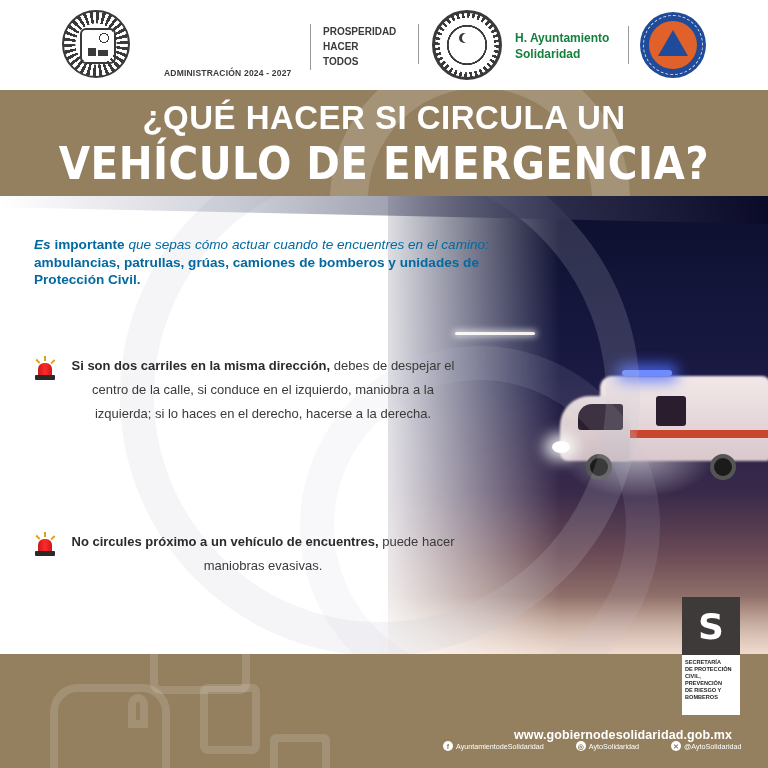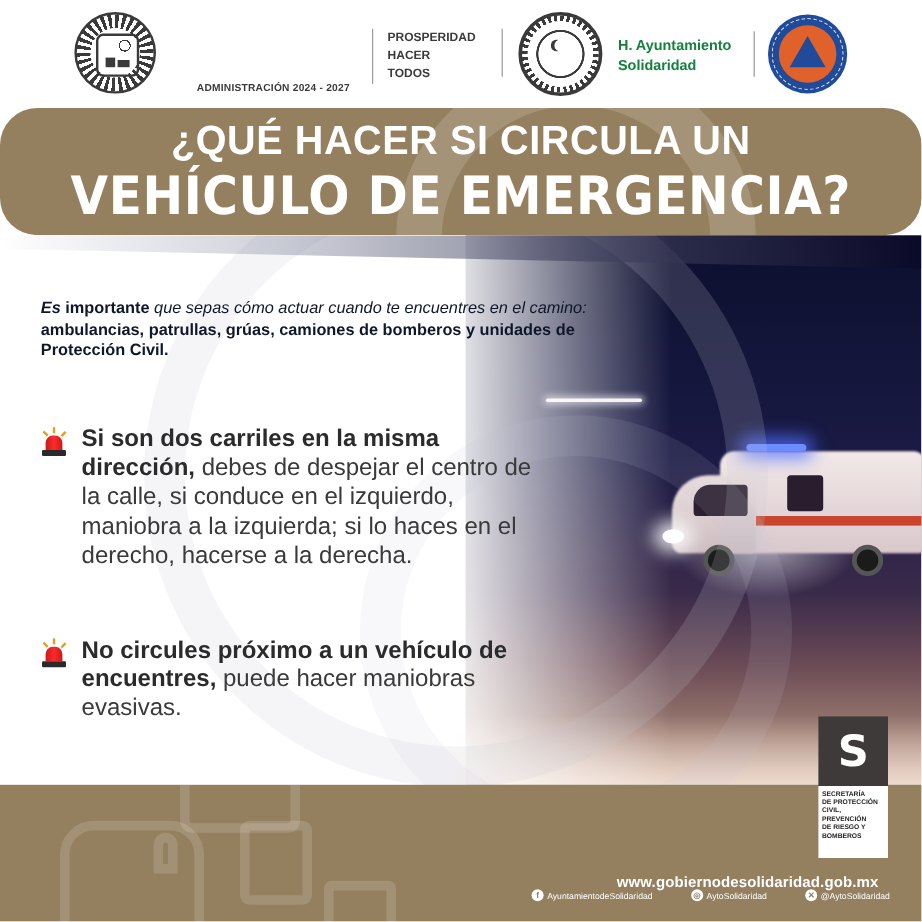--- a/index.html
+++ b/index.html
@@ -29,21 +29,21 @@
       box-shadow: 3px 0 0 0 #3a3a3a inset; }
   .ayto-text { position:absolute; left:515px; top:30px; font-size:12px; font-weight:700; color:#15803d; line-height:16px; }
   .pc-badge { position:absolute; left:640px; top:12px; width:66px; height:66px; border-radius:50%;
       background:#1f4b9a; display:flex; align-items:center; justify-content:center; }
   .pc-badge .inner { width:48px; height:48px; border-radius:50%; background:#e0622a; position:relative; }
   .pc-badge .tri { position:absolute; left:9px; top:9px; width:0; height:0;
       border-left:15px solid transparent; border-right:15px solid transparent; border-bottom:26px solid #1f4b9a; }
   .pc-badge .ring-text { position:absolute; inset:0; border-radius:50%; border:1px dashed #ffffff; margin:3px; opacity:0.8; }
 
   
-  .title-band { position:absolute; left:0; top:90px; width:768px; height:106px; background:#947f5f; overflow:hidden;border-radius:31px; }
+  .title-band { position:absolute; left:0; top:90px; width:768px; height:106px; background:#947f5f; overflow:hidden; }
   .title-line1 { position:absolute; left:0; width:768px; top:8px; text-align:center; color:#ffffff;
       font-size:34px; font-weight:700; letter-spacing:0.5px; font-family:"Liberation Sans", sans-serif; transform:scaleX(0.97); }
   .title-line2 { position:absolute; left:0; width:768px; top:48px; text-align:center; color:#ffffff;
       font-size:44px; font-weight:900; letter-spacing:0.5px; font-family:"DejaVu Sans", sans-serif; transform:scaleX(0.92); }
   .band-arc { position:absolute; border-radius:50%; border:38px solid rgba(255,255,255,0.16); }
 
   
   .main { position:absolute; left:0; top:196px; width:768px; height:458px; background:#ffffff; overflow:hidden; }
   .photo { position:absolute; right:0; top:0; width:380px; height:458px;
       background:
@@ -64,31 +64,31 @@
   .photo-fade { position:absolute; left:300px; top:0; width:260px; height:458px;
       background:linear-gradient(90deg, #ffffff 0%, rgba(255,255,255,0.85) 35%, rgba(255,255,255,0) 100%); }
   .top-shadow { position:absolute; left:0; top:0; width:768px; height:28px;
       background:linear-gradient(90deg, rgba(255,255,255,0) 0%, rgba(120,125,150,0.35) 30%, rgba(60,60,90,0.7) 70%, rgba(10,10,40,0.9) 100%);
       clip-path:polygon(0 0,100% 0,100% 100%,0 40%); }
   .deco-arc { position:absolute; border-radius:50%; border:34px solid rgba(200,200,210,0.18); }
   .light-streak { position:absolute; left:455px; top:136px; width:80px; height:3px; background:#f5f0f0; box-shadow:0 0 6px 2px rgba(255,255,255,0.6); border-radius:2px; }
   .bottom-glow { position:absolute; left:380px; top:400px; width:388px; height:58px;
       background:linear-gradient(180deg, rgba(230,200,200,0) 0%, rgba(255,235,225,0.7) 100%); }
 
-  .intro { position:absolute; left:34px; top:52px; width:480px; color:#0f172a; font-size:13.6px; line-height:17.5px; }
+  .intro { position:absolute; left:34px; top:40px; width:480px; color:#0369a1; font-size:13.6px; line-height:17.5px; }
   .intro i { font-style:italic; font-weight:400; }
   .intro b { font-weight:700; font-style:normal; }
   .intro .it-b { font-style:italic; font-weight:700; }
 
   .point { position:absolute; left:34px; }
   .siren { position:absolute; left:0; top:2px; width:22px; height:24px; }
   .siren .dome { position:absolute; left:4px; top:7px; width:14px; height:12px; background:linear-gradient(90deg,#c81a1a,#ff2a2a 50%,#c81a1a); border-radius:6px 6px 0 0; }
   .siren .base { position:absolute; left:1px; top:19px; width:20px; height:5px; background:#2a2a2a; border-radius:1px; }
   .siren .ray { position:absolute; background:#e0a020; width:1.5px; height:5px; }
-  .point-text { position:absolute; left:34px; top:0; color:#3a3a3a; font-size:20px; line-height:24.2px; font-weight:400; }
+  .point-text { position:absolute; left:34px; top:0; color:#3a3a3a; font-size:13px; line-height:24.2px; font-weight:400;text-align:center; }
   .point-text b { font-weight:700; color:#2b2b2b; }
 
   
   .footer { position:absolute; left:0; top:654px; width:768px; height:114px; background:#947f5f; overflow:hidden; }
   .glyph { position:absolute; border:8px solid rgba(255,255,255,0.14); }
   .sec-badge { position:absolute; left:682px; top:597px; width:58px; height:118px; }
   .sec-top { position:absolute; left:0; top:0; width:58px; height:58px; background:#3d3a39; display:flex; align-items:center; justify-content:center; }
   .sec-top span { color:#ffffff; font-size:36px; font-weight:700; font-family:"DejaVu Sans", sans-serif; }
   .sec-bottom { position:absolute; left:0; top:58px; width:58px; height:60px; background:#ffffff; padding:4px 3px; }
   .sec-bottom div { font-size:5.6px; font-weight:700; color:#1e1e1e; line-height:7px; }

